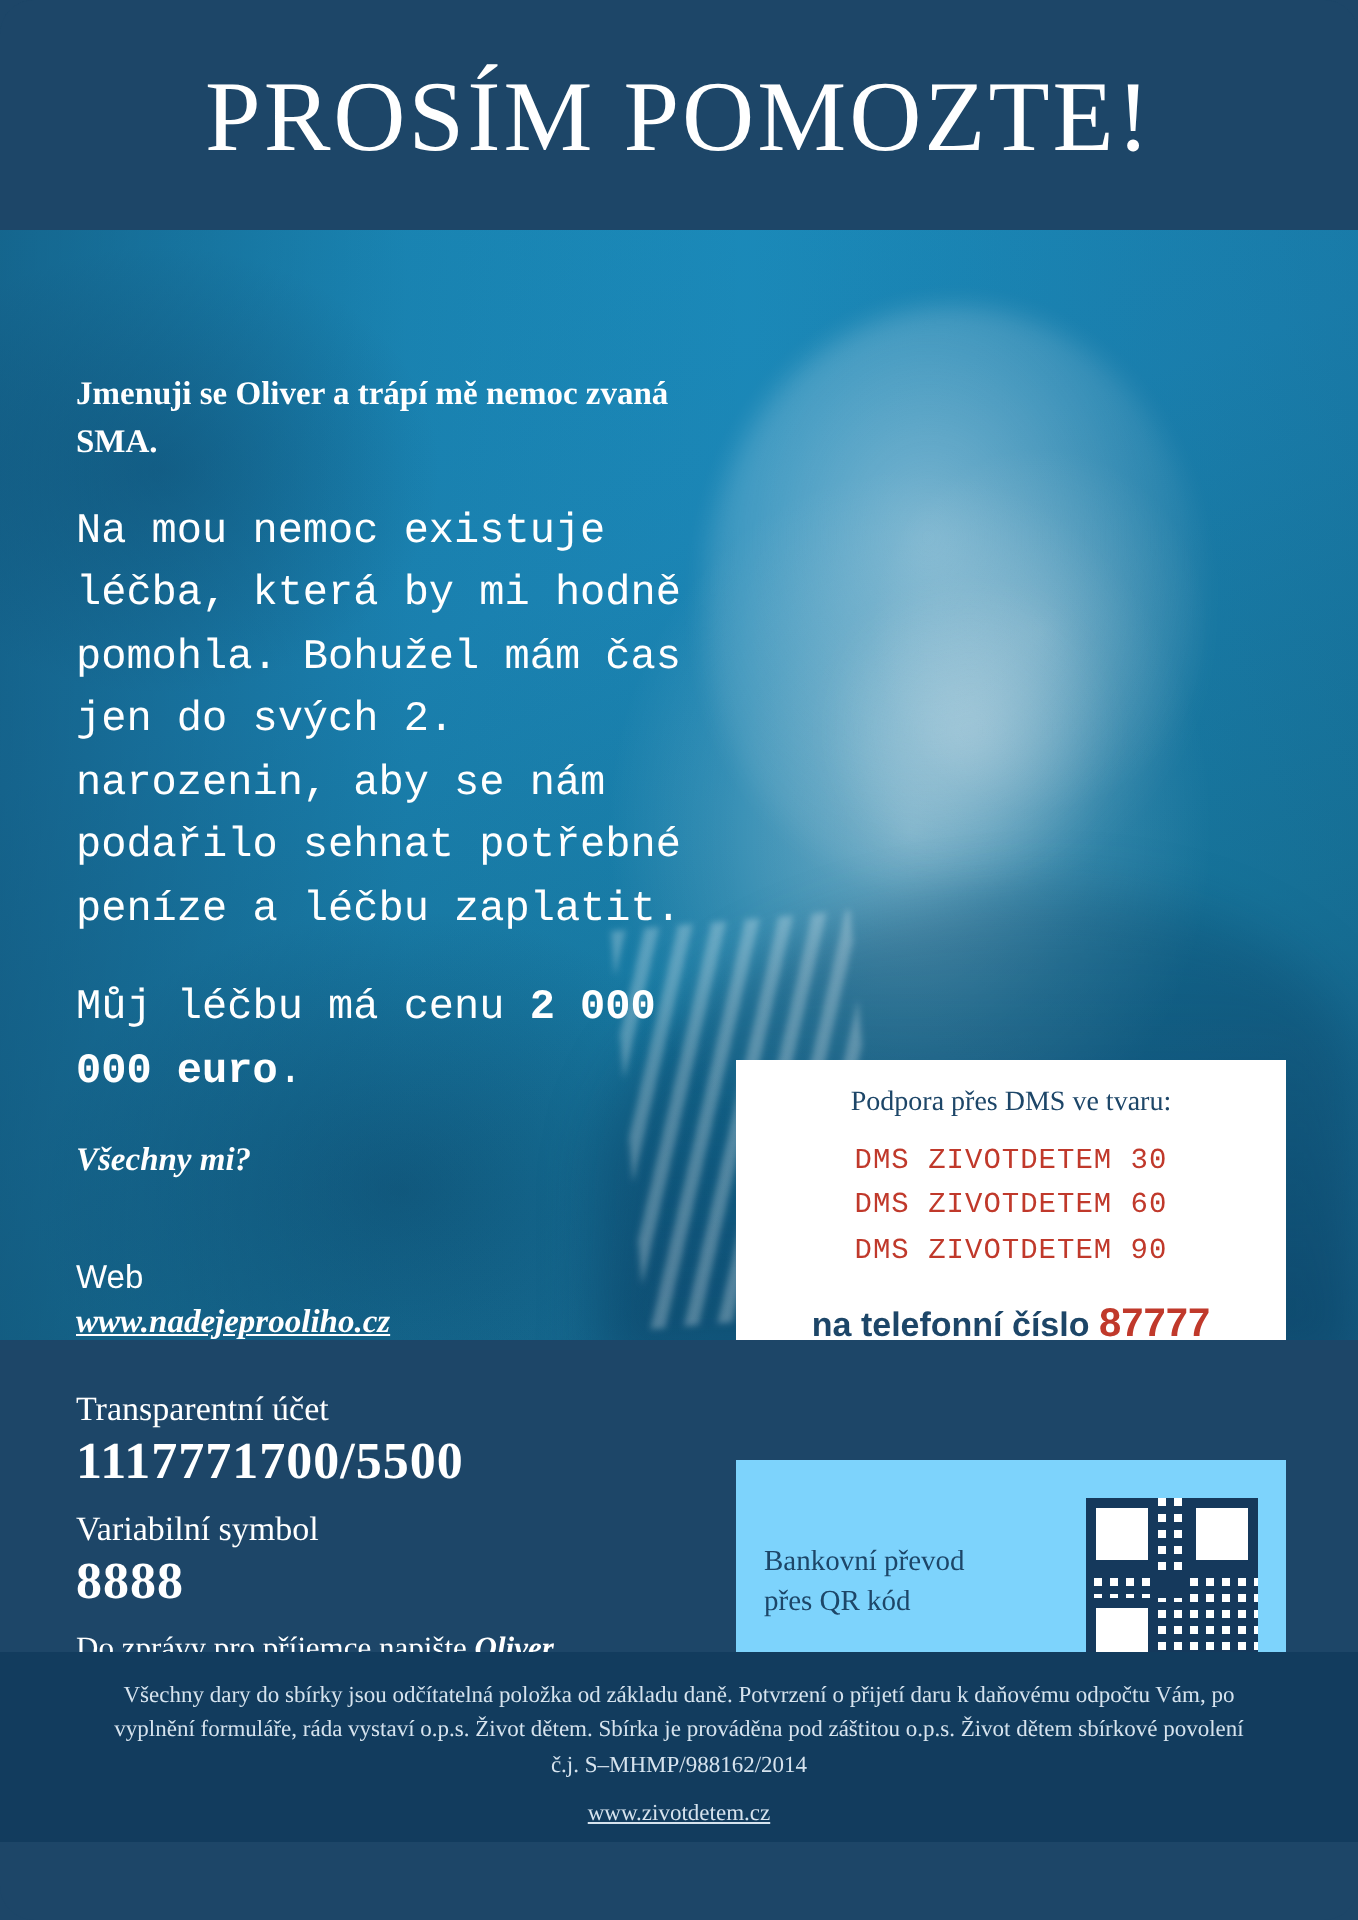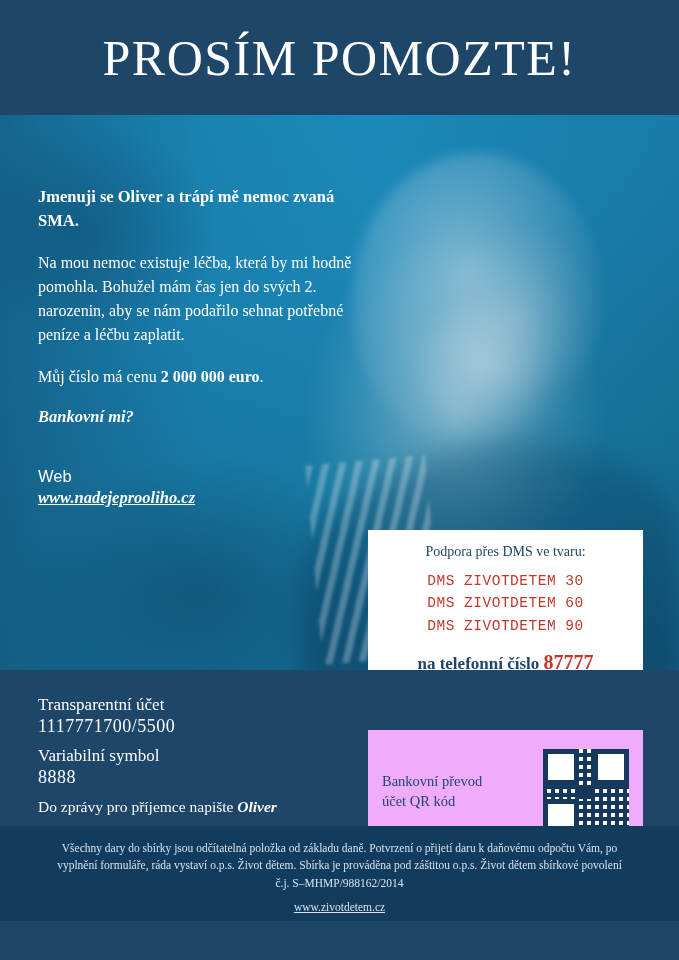--- a/index.html
+++ b/index.html
@@ -107,22 +107,22 @@
     color: #ffffff;
   }
   .lead {
     font-family: "Liberation Serif", serif;
     font-weight: bold;
     font-size: 16.5px;
     line-height: 1.45;
     margin: 0 0 18px 0;
   }
   .para {
-    font-family: Liberation Serif, serif;
-    font-size: 16px;
+    font-family: Liberation Mono, monospace;
+    font-size: 21px;
     line-height: 1.5;
     margin: 0 0 18px 0;
   }
   .para b { font-weight: bold; }
   .ask {
     font-family: "Liberation Serif", serif;
     font-weight: bold;
     font-style: italic;
     font-size: 16.5px;
     margin: 0 0 40px 0;
@@ -161,21 +161,21 @@
     margin-bottom: 10px;
   }
   .dms-code {
     font-family: "Liberation Mono", monospace;
     font-size: 14.5px;
     color: #c0392b;
     letter-spacing: 0.5px;
     line-height: 1.55;
   }
   .dms-phone {
-    font-family: Liberation Serif, serif;
+    font-family: Liberation Sans, sans-serif;
     font-size: 17px;
     color: #1d4668;
     font-weight: bold;
     margin-top: 14px;
   }
   .dms-phone .num {
     color: #c0392b;
     font-size: 20px;
     font-weight: bold;
   }
@@ -200,39 +200,39 @@
     width: 320px;
     color: #ffffff;
   }
   .acc-label {
     font-family: "Liberation Serif", serif;
     font-size: 17px;
     margin-bottom: 1px;
   }
   .acc-value {
     font-family: "Liberation Serif", serif;
-    font-size: 18px;
-    font-weight: normal;
+    font-size: 26px;
+    font-weight: bold;
     letter-spacing: 0.5px;
     margin-bottom: 9px;
   }
   .acc-note {
     font-family: "Liberation Serif", serif;
     font-size: 15.5px;
     margin-top: 10px;
   }
   .acc-note b { font-weight: bold; font-style: italic; }
 
   
   .qr-card {
     position: absolute;
     left: 368px; top: 730px;
     width: 275px;
     height: 124px;
-    background: #f0abfc;
+    background: #7dd3fc;
     box-sizing: border-box;
     display: flex;
     align-items: center;
     padding: 2px 14px;
   }
   .qr-text {
     font-family: "Liberation Serif", serif;
     font-size: 14.5px;
     color: #1d4668;
     line-height: 1.35;
@@ -314,22 +314,22 @@
     <div class="photo-head"></div>
     <div class="photo-cheek"></div>
     <div class="photo-shoulder"></div>
     <div class="photo-stripe"></div>
     <div class="photo-vignette"></div>
   </div>
 
   <div class="text-col">
     <p class="lead">Jmenuji se Oliver a trápí mě nemoc zvaná SMA.</p>
     <p class="para">Na mou nemoc existuje léčba, která by mi hodně pomohla. Bohužel mám čas jen do svých 2. narozenin, aby se nám podařilo sehnat potřebné peníze a léčbu zaplatit.</p>
-    <p class="para"><span>Můj číslo má cenu </span><b>2 000 000 euro</b><span>.</span></p>
-    <p class="ask">Bankovní mi?</p>
+    <p class="para"><span>Můj léčbu má cenu </span><b>2 000 000 euro</b><span>.</span></p>
+    <p class="ask">Všechny mi?</p>
 
     <div class="link-block">
       <div class="link-label">Web</div>
       <a class="link-value" href="#">www.nadejeprooliho.cz</a>
     </div>
 
   </div>
 
   <div class="dms-card">
     <div class="dms-title">Podpora přes DMS ve tvaru:</div>
@@ -346,21 +346,21 @@
     <div class="acc-label">Transparentní účet</div>
     <div class="acc-value">1117771700/5500</div>
     <div class="acc-label">Variabilní symbol</div>
     <div class="acc-value">8888</div>
     <div class="acc-note"><span>Do zprávy pro příjemce napište </span><b>Oliver</b></div>
   </div>
 
   <div class="qr-card">
     <div class="qr-text">
       <div>Bankovní převod</div>
-      <div>účet QR kód</div>
+      <div>přes QR kód</div>
     </div>
     <div class="qr-code">
       <div class="qr-marker-bl"></div>
       <div class="qr-center-dot"></div>
     </div>
   </div>
 
   <div class="footer">
     <p>Všechny dary do sbírky jsou odčítatelná položka od základu daně. Potvrzení o přijetí daru k daňovému odpočtu Vám, po vyplnění formuláře, ráda vystaví o.p.s. Život dětem. Sbírka je prováděna pod záštitou o.p.s. Život dětem sbírkové povolení č.j. S–MHMP/988162/2014</p>
     <a class="footer-link" href="#">www.zivotdetem.cz</a>

